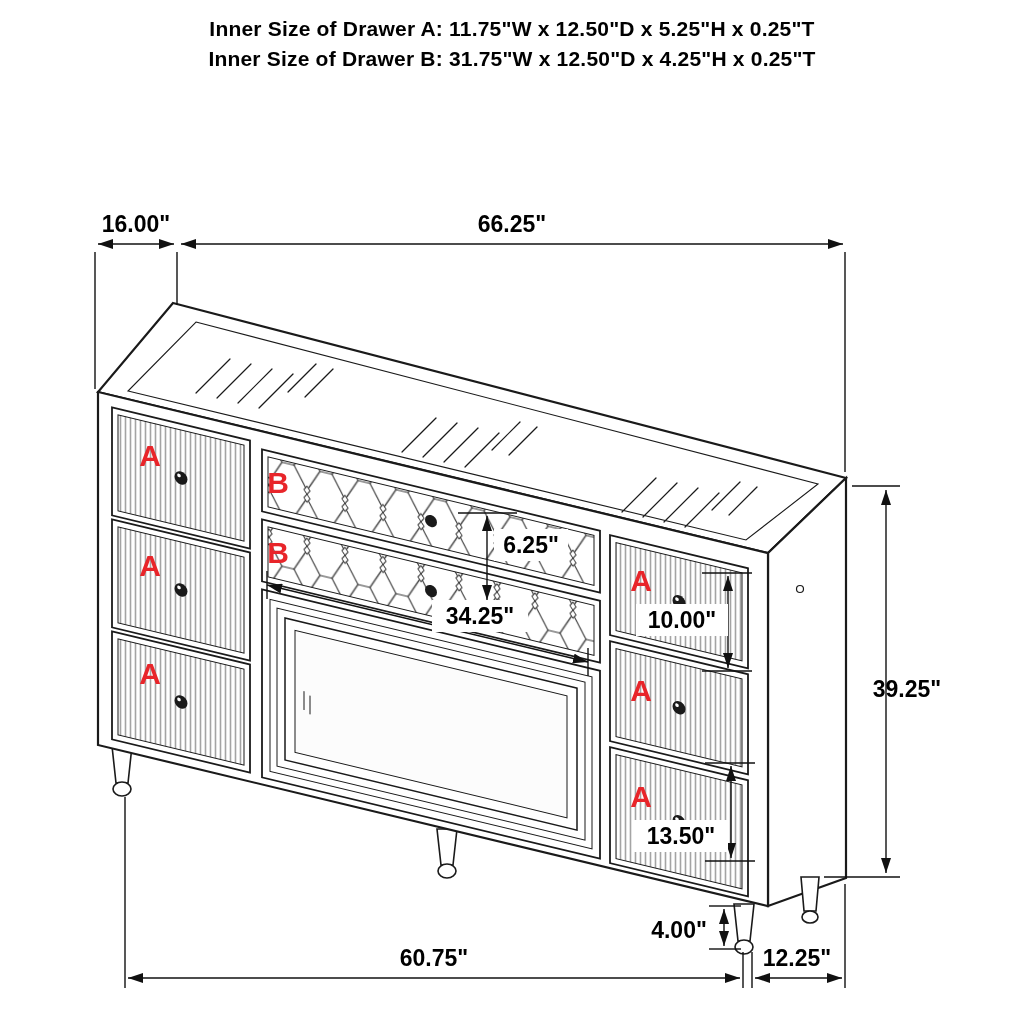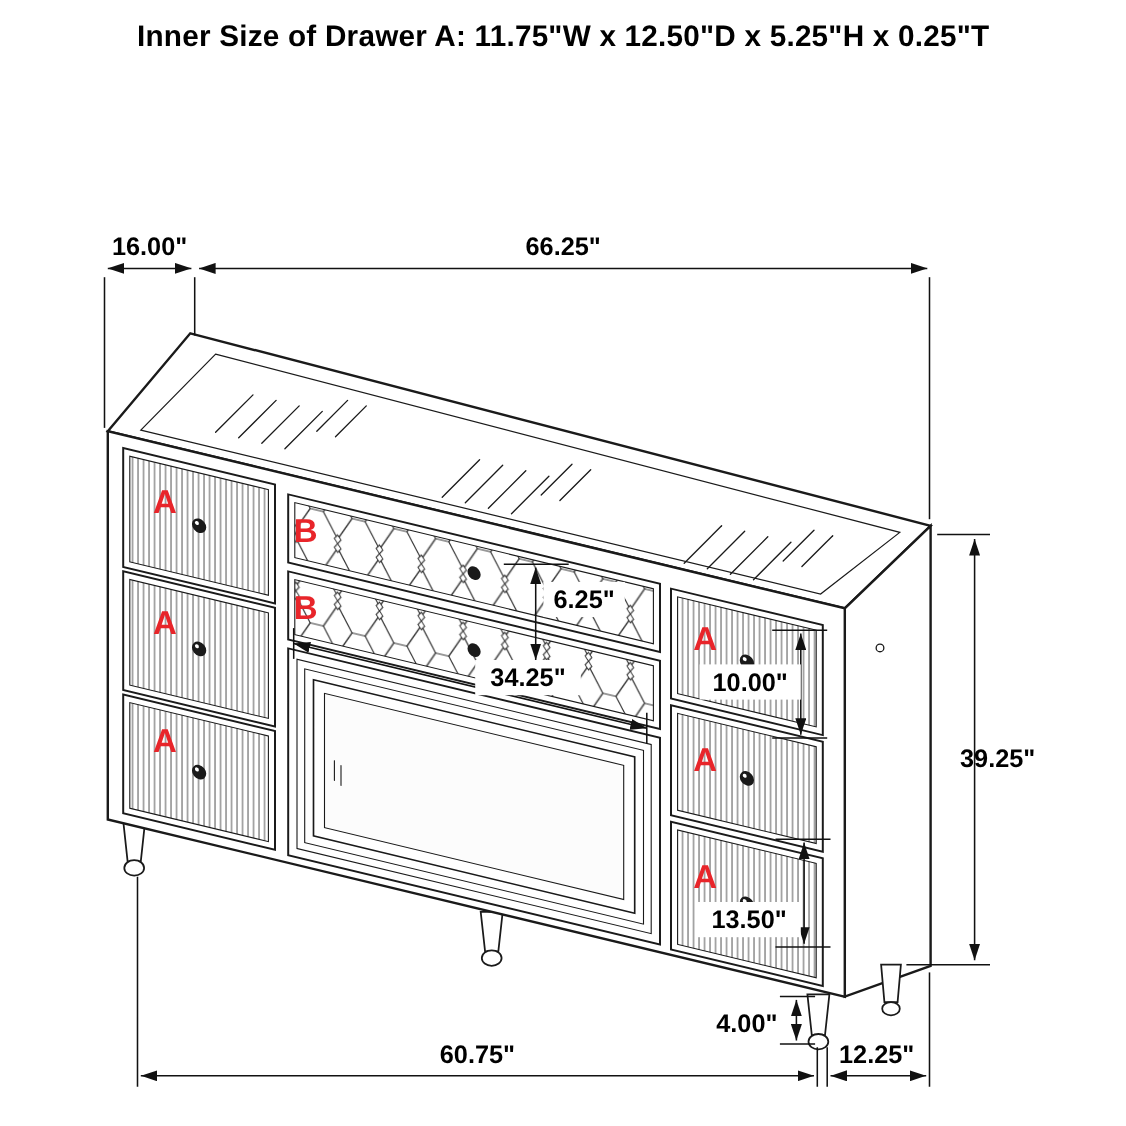--- a/index.html
+++ b/index.html
@@ -4,37 +4,38 @@
 <style>
   * { margin:0; padding:0; box-sizing:border-box; }
   html,body { background:#ffffff; }
   body {
     width:1024px; height:1024px;
     font-family:"Liberation Sans", sans-serif;
   }
   .page { position:relative; width:1024px; height:1024px; background:#fff; overflow:hidden; }
   .title-block {
     position:absolute; top:14px; left:0; width:100%;
-    text-align:center; font-weight:700; font-size:27px; line-height:1.45;
+    text-align:center; font-weight:700; font-size:21px; line-height:1.45;
     color:#000; letter-spacing:0.2px; z-index:2;
   }
   svg.diagram { position:absolute; left:0; top:0; }
   svg { font-family:"Liberation Sans", sans-serif; }
   .dim-text { font-size:23px; font-weight:700; fill:#000; }
   .red-label { font-size:30px; font-weight:700; fill:#e8252a; }
   .outline { fill:#ffffff; stroke:#1a1a1a; }
   .thin { fill:none; stroke:#1a1a1a; }
 </style>
 </head>
 <body>
 
 <div class="page">
 
   <div class="title-block">
     <div>Inner Size of Drawer A: 11.75"W x 12.50"D x 5.25"H x 0.25"T</div>
+    <div>Inner Size of Drawer B: 31.75"W x 12.50"D x 4.25"H x 0.25"T</div>
   </div>
 
   <svg class="diagram" width="1024" height="1024" viewBox="0 0 1024 1024">
     <defs>
       <marker id="arr" viewBox="0 0 12 8" refX="12" refY="4" markerWidth="15" markerHeight="10" markerUnits="userSpaceOnUse" orient="auto-start-reverse">
         <path d="M0,0 L12,4 L0,8 Z" fill="#111"></path>
       </marker>
       <pattern id="reeded" width="5" height="10" patternUnits="userSpaceOnUse">
         <rect width="5" height="10" fill="#ffffff"></rect>
         <line x1="2.5" y1="0" x2="2.5" y2="10" stroke="#555" stroke-width="0.9"></line>

